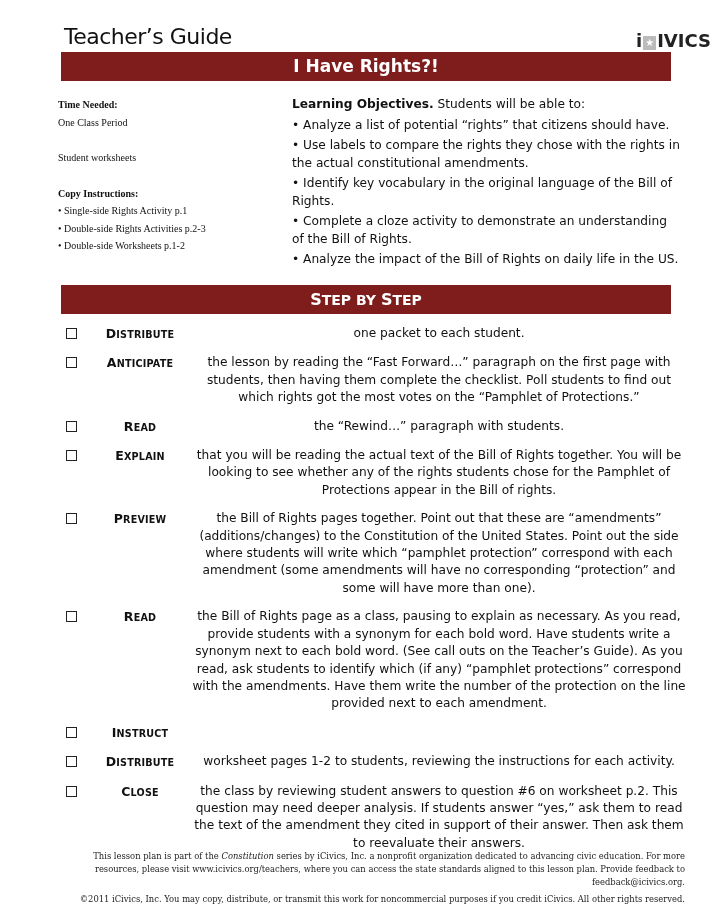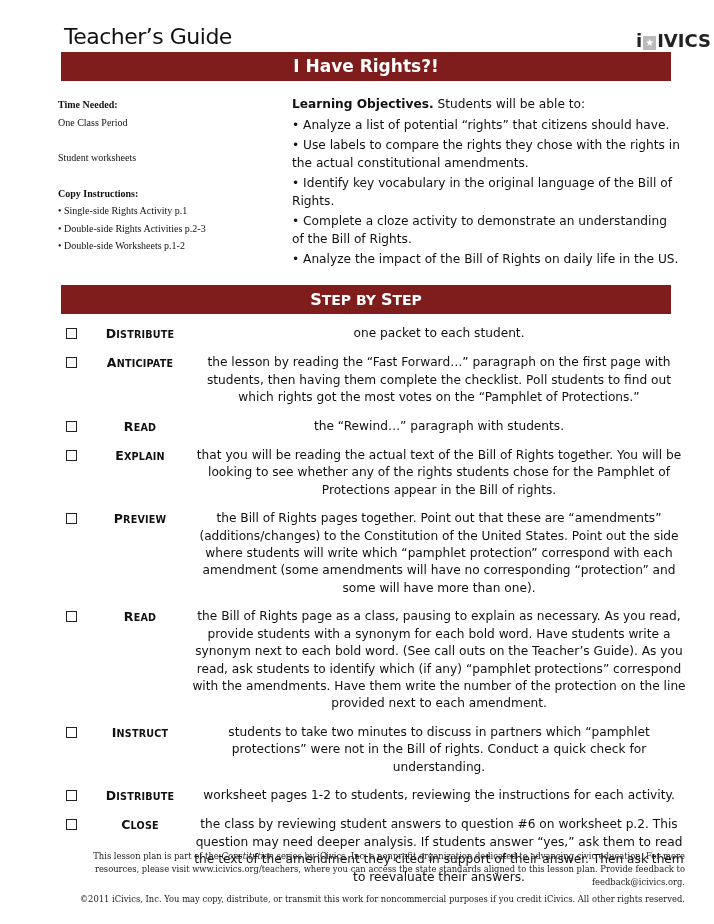--- a/index.html
+++ b/index.html
@@ -101,21 +101,20 @@
     <span class="desc">the Bill of Rights pages together. Point out that these are “amendments” (additions/changes) to the Constitution of the United States. Point out the side where students will write which “pamphlet protection” correspond with each amendment (some amendments will have no corresponding “protection” and some will have more than one).</span>
   </div>
   <div class="step">
     <span class="cb"></span>
     <span class="verb"><span class="first">R</span><span class="rest">EAD</span></span>
     <span class="desc">the Bill of Rights page as a class, pausing to explain as necessary. As you read, provide students with a synonym for each bold word. Have students write a synonym next to each bold word. (See call outs on the Teacher’s Guide). As you read, ask students to identify which (if any) “pamphlet protections” correspond with the amendments. Have them write the number of the protection on the line provided next to each amendment.</span>
   </div>
   <div class="step">
     <span class="cb"></span>
     <span class="verb"><span class="first">I</span><span class="rest">NSTRUCT</span></span>
-    <span class="desc">students to take two minutes to discuss in partners which “pamphlet protections” were not in the Bill of rights. Conduct a quick check for understanding.</span>
   </div>
   <div class="step">
     <span class="cb"></span>
     <span class="verb"><span class="first">D</span><span class="rest">ISTRIBUTE</span></span>
     <span class="desc">worksheet pages 1-2 to students, reviewing the instructions for each activity.</span>
   </div>
   <div class="step">
     <span class="cb"></span>
     <span class="verb"><span class="first">C</span><span class="rest">LOSE</span></span>
     <span class="desc">the class by reviewing student answers to question #6 on worksheet p.2.  This question may need deeper analysis. If students answer “yes,” ask them to read the text of the amendment they cited in support of their answer. Then ask them to reevaluate their answers.</span>

